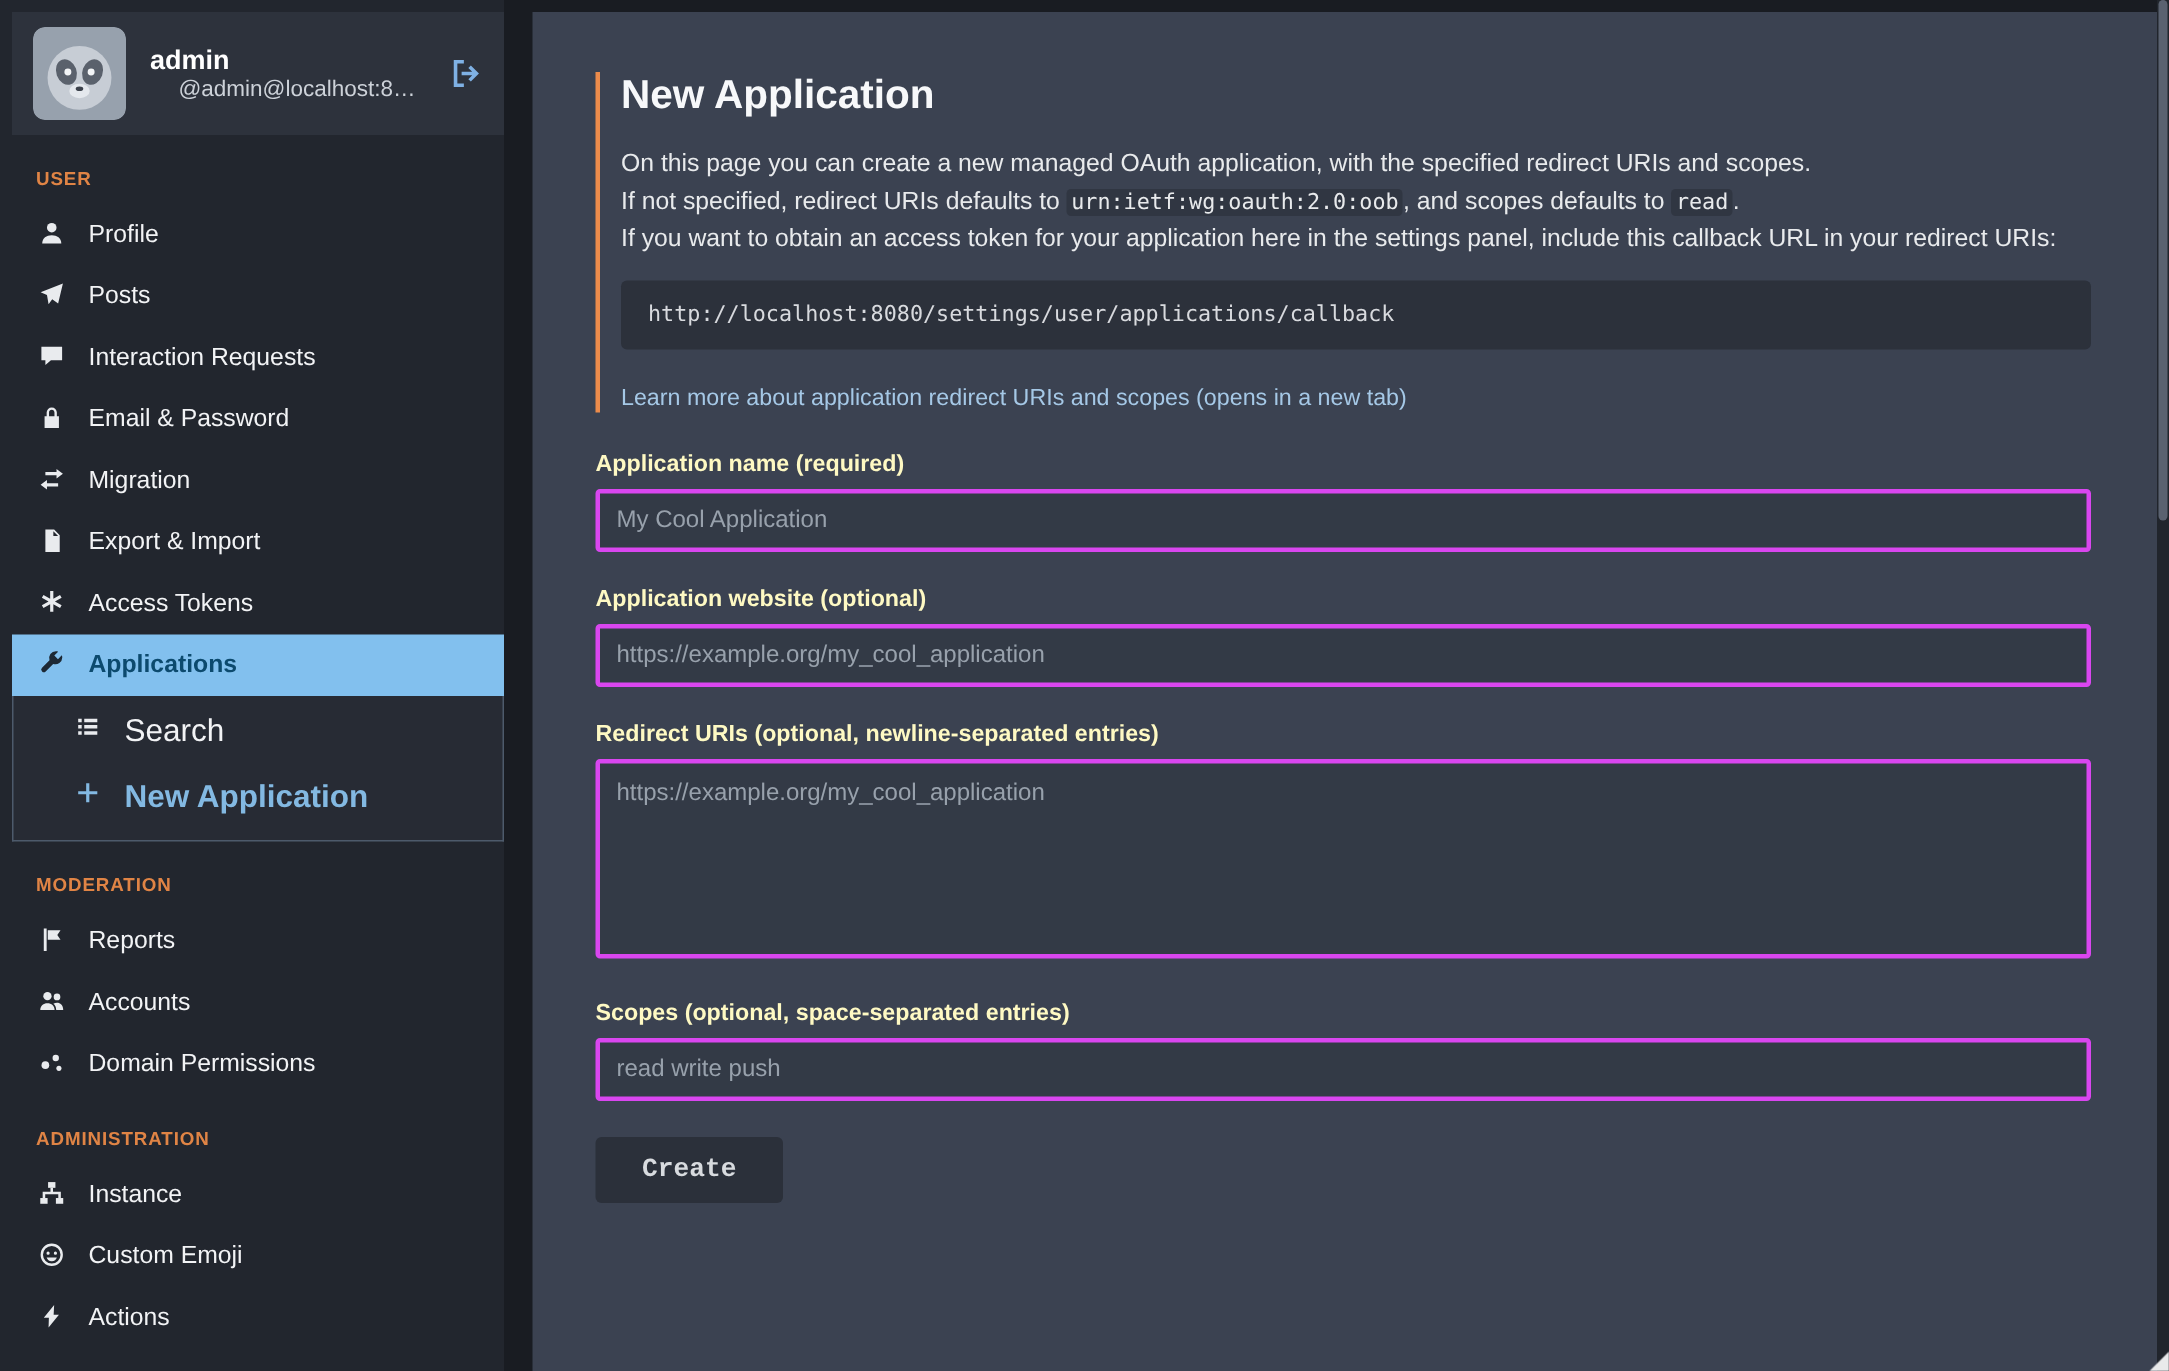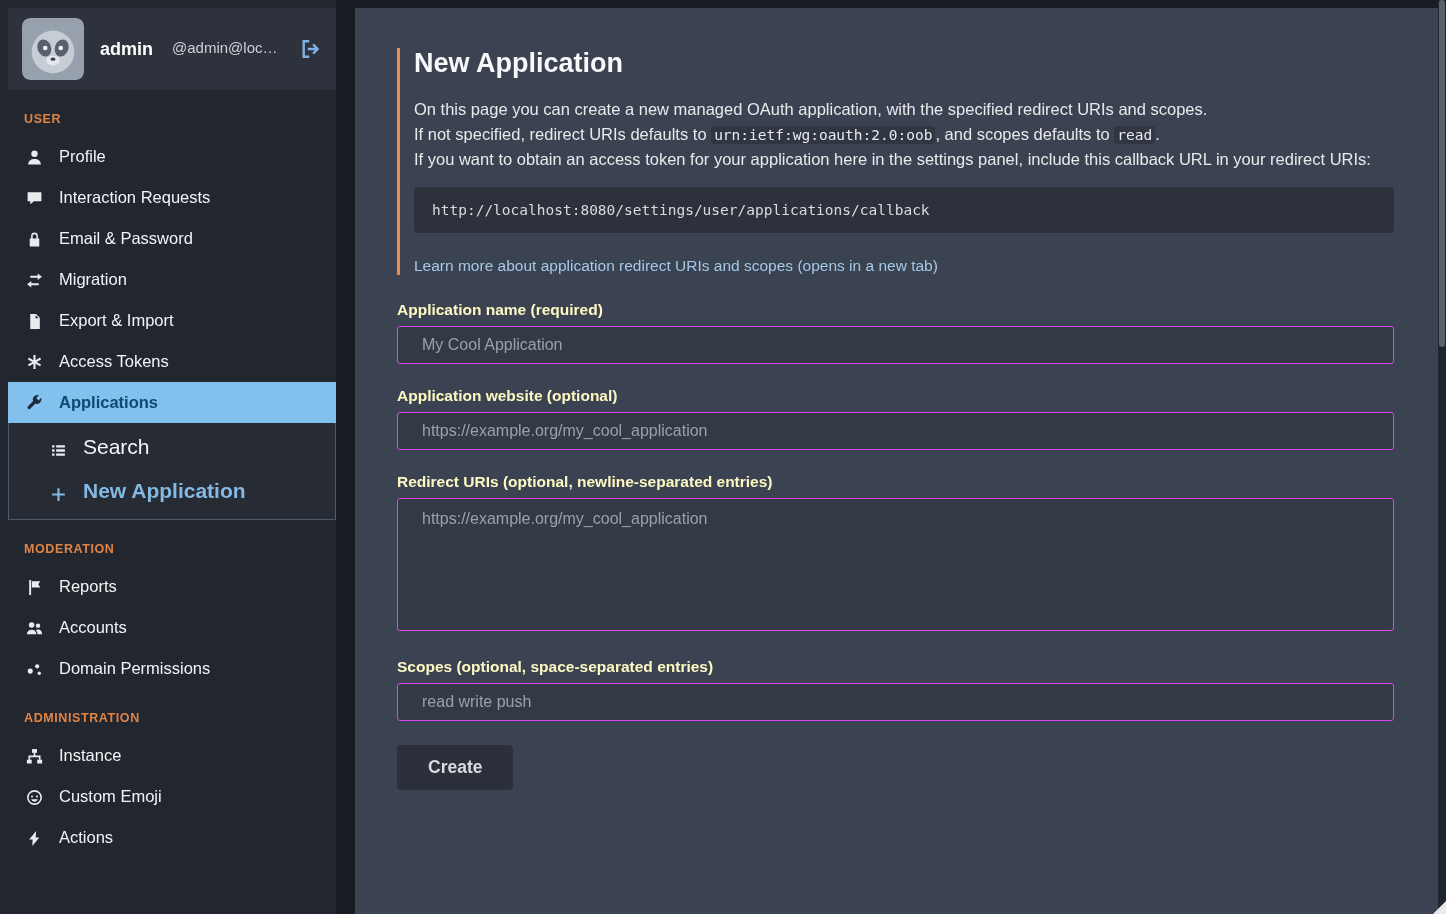--- a/index.html
+++ b/index.html
@@ -18,31 +18,31 @@
     padding:8px 0 0 8px;
     overflow:hidden;
   }
   .user-card {
     display:flex; align-items:center; gap:16px;
     background:#2d323c;
     padding:10px 14px 10px 14px;
     margin-bottom:6px;
   }
   .avatar { width:62px; height:62px; border-radius:8px; overflow:hidden; flex:none; }
-  .user-meta { display:flex; gap:0; min-width:0; }
+  .user-meta { display:flex; flex-direction:column; gap:0; min-width:0; }
   .user-name { font-weight:bold; font-size:18px; color:#ffffff; }
   .user-handle { font-size:15px; color:#cdd2d9; white-space:nowrap; overflow:hidden; text-overflow:ellipsis; max-width:175px;margin-left:19px; }
   .logout { margin-left:auto; color:#7fb1e4; width:24px; height:24px; cursor:pointer; flex:none; }
 
   .section-label {
     color:#e08445; font-weight:bold; font-size:12.5px; letter-spacing:.6px;
     margin:22px 0 10px 16px;
   }
   .nav-item {
-    display:flex; align-items:flex-end; gap:15px;
+    display:flex; align-items:flex-start; gap:15px;
     padding:11px 10px 11px 17px;
     font-size:16.5px; color:#f2f3f5; cursor:pointer;
   }
   .nav-icon { width:19px; height:17px; display:inline-flex; align-items:center; justify-content:center; color:#e9ebee; flex:none; }
   .nav-icon svg { width:17px; height:17px; fill:currentColor; }
   .nav-item.active {
     background:#82c0ee; color:#0c4a6e; font-weight:bold;
   }
   .nav-item.active .nav-icon { color:#1d2935; }
   .submenu {
@@ -83,36 +83,36 @@
     font-family:"DejaVu Sans Mono", monospace;
     font-size:14.5px; color:#d8dade;
   }
   .learn-more { color:#a5c8e6; font-size:15.5px; cursor:pointer; }
 
   .field { margin-bottom:23px; }
   .field-label { display:block; font-weight:bold; font-size:15.5px; color:#fef9c3; margin-bottom:7px; }
   .field input[type=text], .field textarea {
     width:100%;
     background:#333a46;
-    border:1px solid #d946ef;
+    border:3px solid #d946ef;
     border-radius:3px;
     color:#e7e9ec;
     font-family:"Liberation Sans", sans-serif;
     font-size:16px;
-    padding:9px 24px;
+    padding:9px 11px;
     outline:none;
   }
   .field input::placeholder, .field textarea::placeholder { color:#98a1ac; opacity:1; }
   .field textarea { height:133px; resize:none; line-height:1.4; }
 
   .create-btn {
     margin-top:6px;
     background:#2b303a;
     color:#d8dbdf;
-    font-family:Liberation Sans, sans-serif;
+    font-family:Liberation Mono, monospace;
     font-weight:bold; font-size:17.5px;
     border:none; border-radius:4px;
     padding:12px 31px;
     cursor:pointer;
   }
 
   
   .scrollbar-track { position:fixed; top:0; right:0; width:8px; height:100%; background:#21252c; }
   .scrollbar-thumb { position:absolute; top:0; right:1px; width:6px; height:38%; background:#5a6270; border-radius:3px; }
   .resize-corner {
@@ -158,20 +158,28 @@
     <div class="nav-item">
       <span class="nav-icon">
         <svg viewBox="0 0 16 16">
             <circle cx="8" cy="4.5" r="3"></circle>
             <path d="M2 14.5c0-3.4 2.7-5.2 6-5.2s6 1.8 6 5.2z"></path>
           </svg>
       </span>
       <span>Profile</span>
     </div>
 
+    <div class="nav-item">
+      <span class="nav-icon">
+        <svg viewBox="0 0 16 16">
+            <path d="M15 1 1 6.5l4 1.7L6 14l2.3-3.2 3.7 2.7z"></path>
+          </svg>
+      </span>
+      <span>Posts</span>
+    </div>
 
     <div class="nav-item">
       <span class="nav-icon">
         <svg viewBox="0 0 16 16">
             <path d="M1.5 2h13v8.5H7.5L4 13.5v-3H1.5z"></path>
           </svg>
       </span>
       <span>Interaction Requests</span>
     </div>
 

